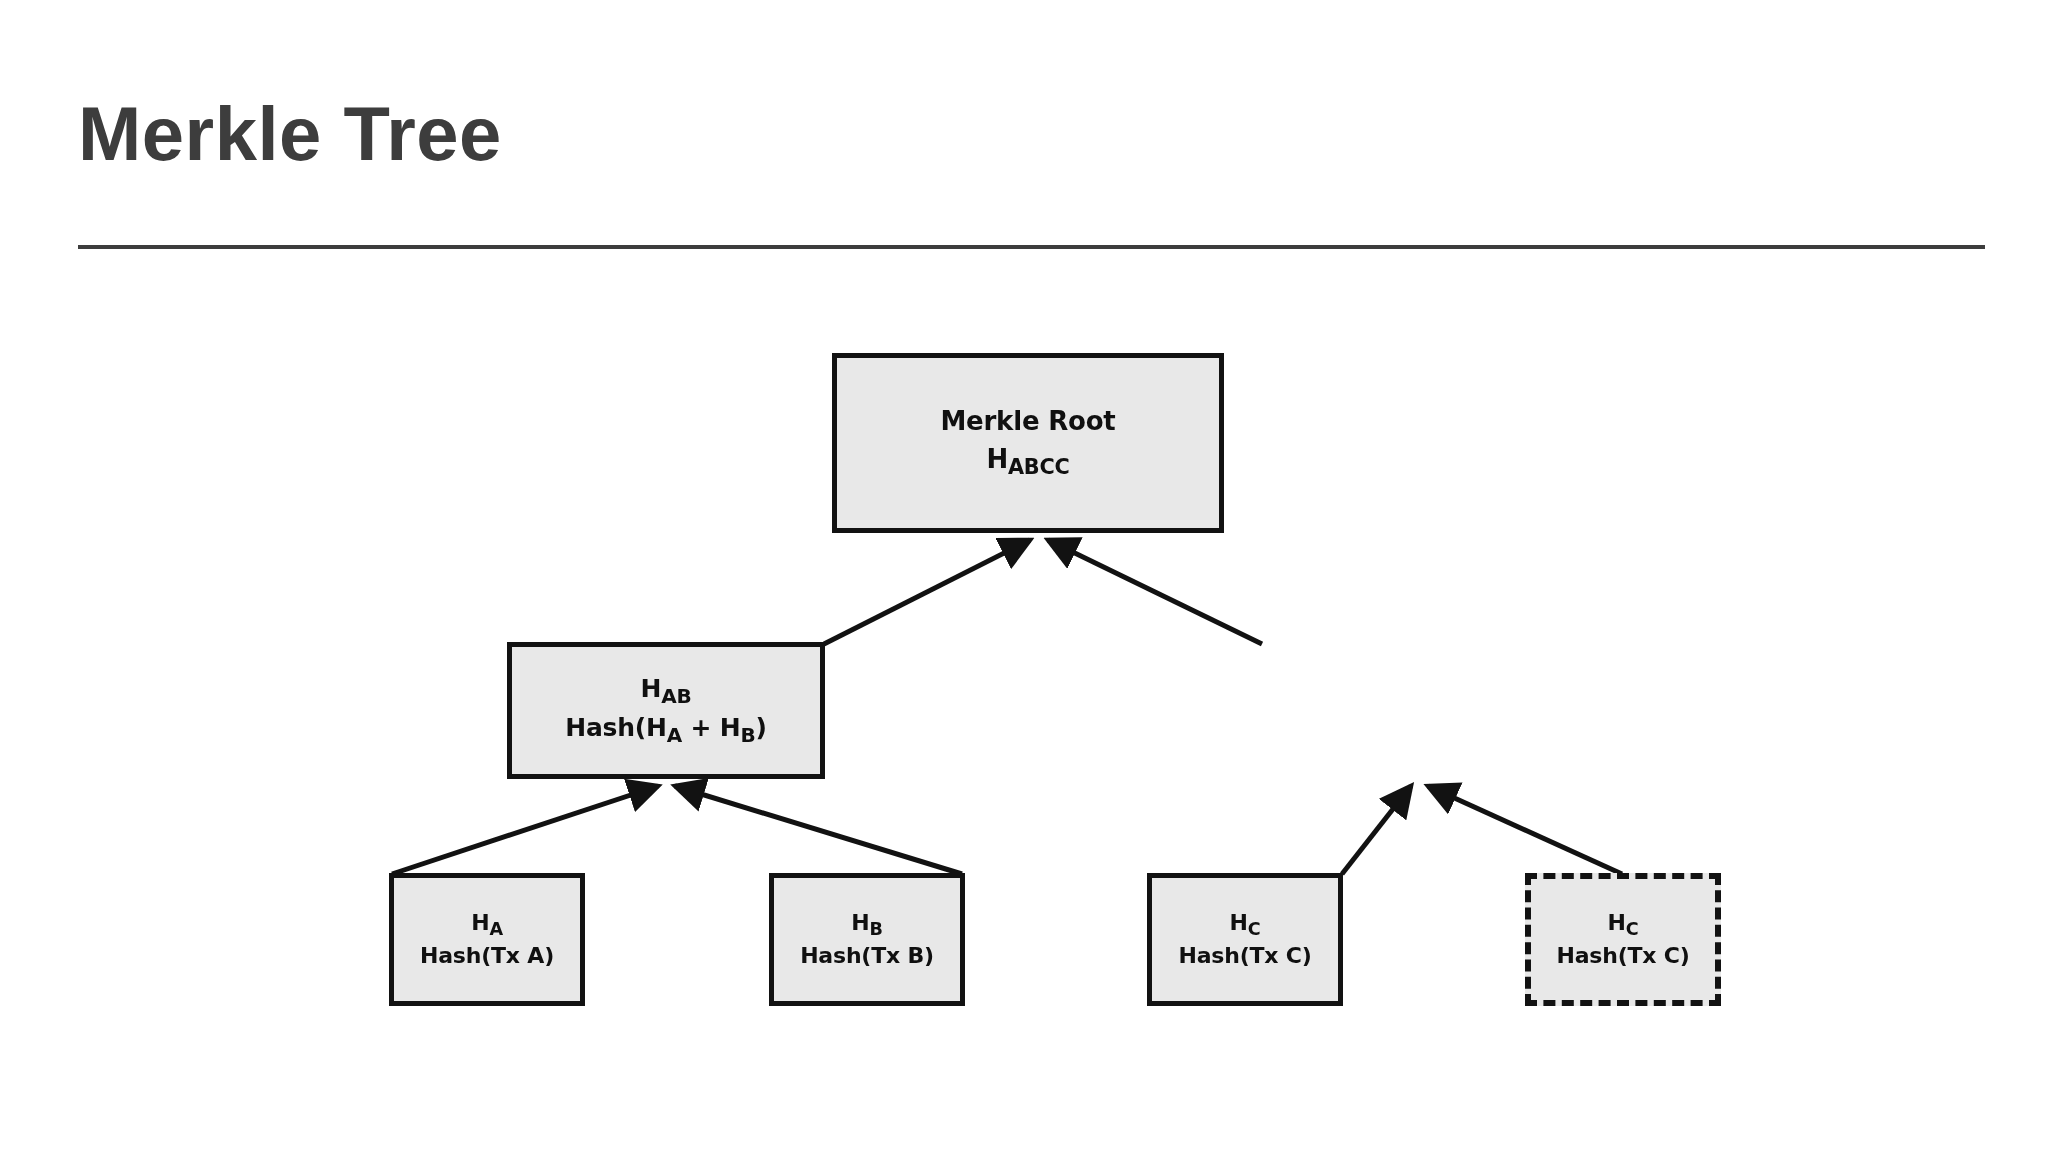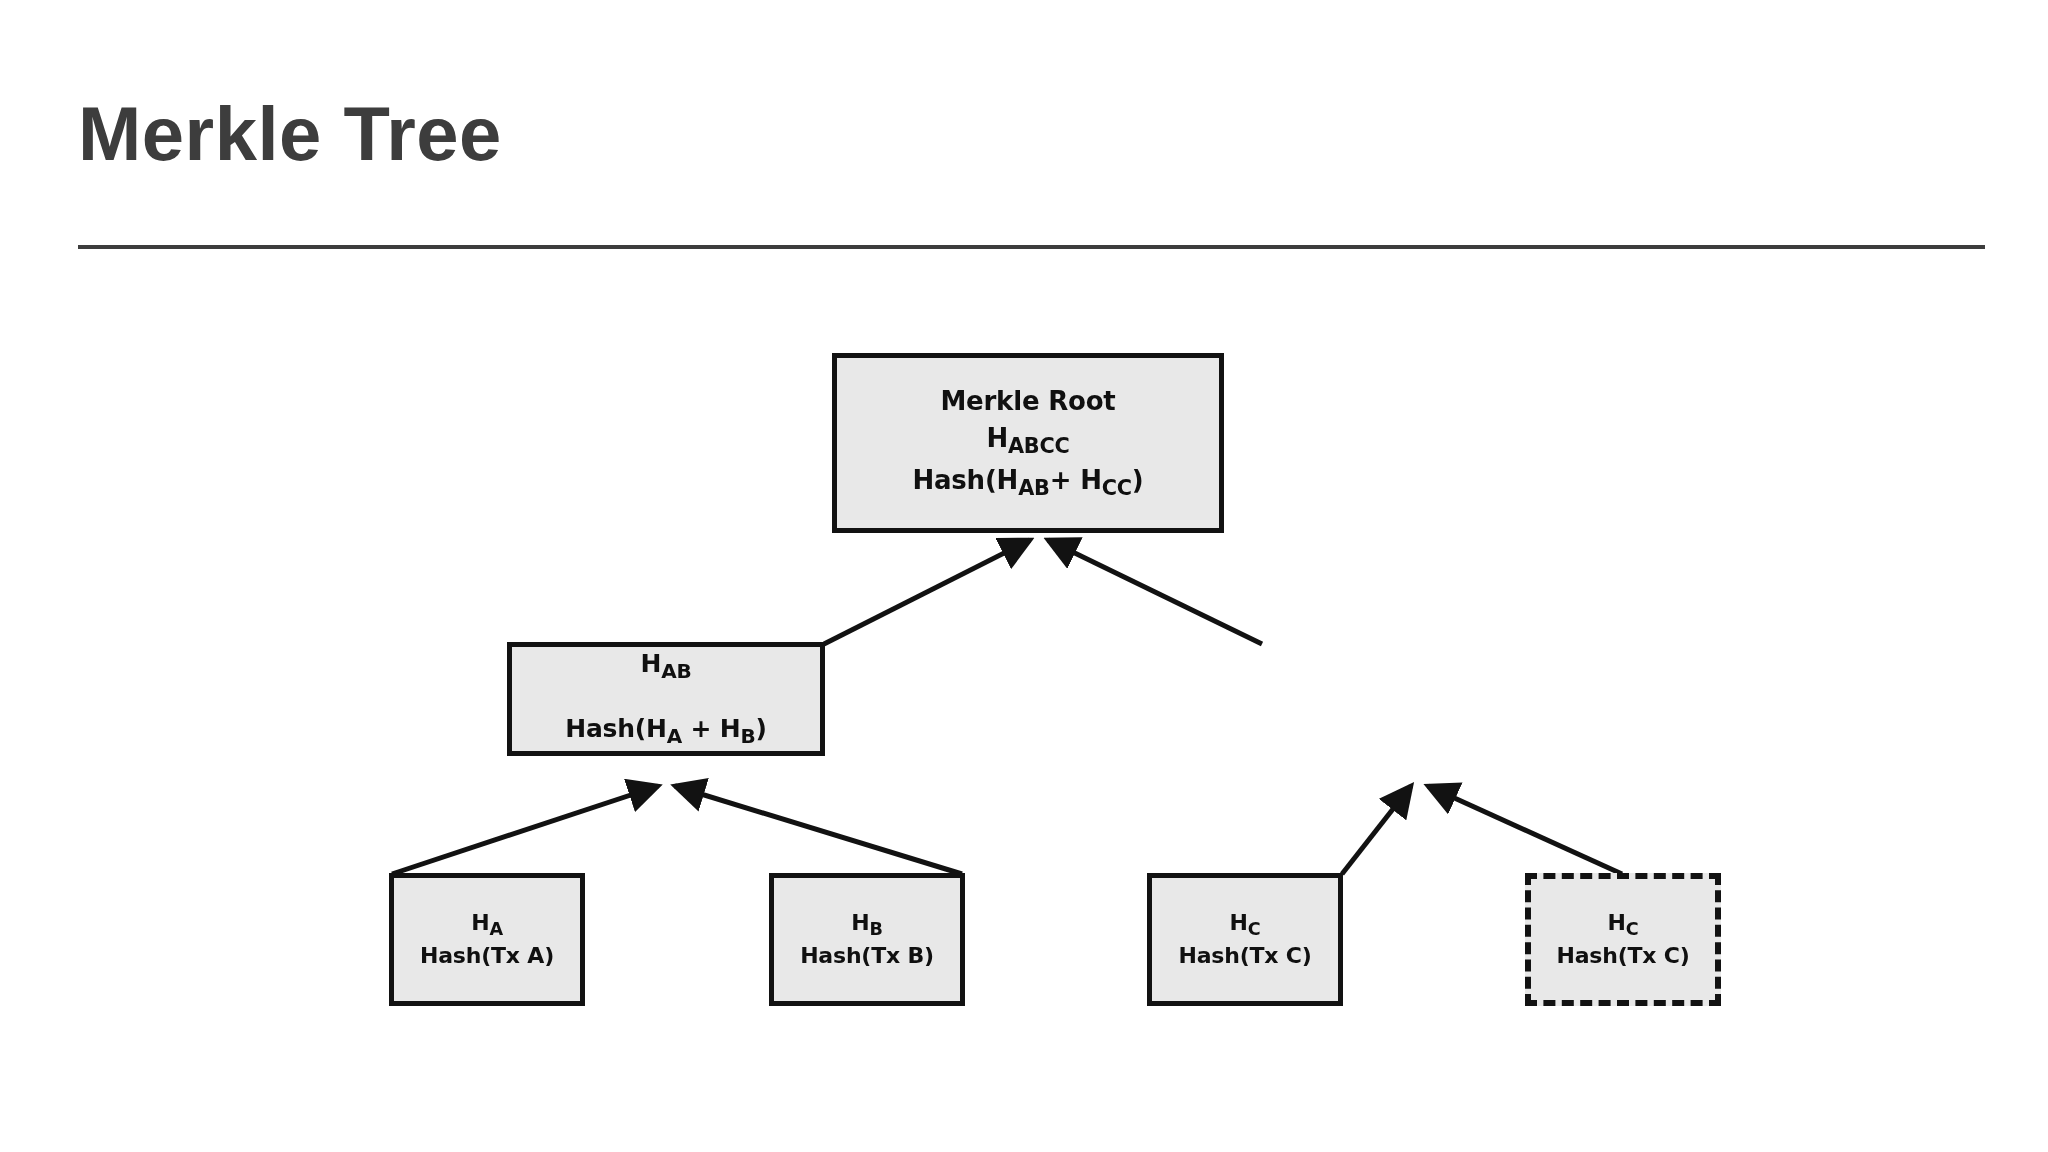--- a/index.html
+++ b/index.html
@@ -89,23 +89,22 @@
     width: 392px;
     height: 180px;
     font-size: 26px;
   }
   #node-root .line { padding: 2px 0; }
 
   
   .node-mid {
     top: 642px;
     width: 318px;
-    height: 114px;
+    height: 137px;
     font-size: 25px;
-    justify-content: space-between;
   }
   #node-hab { left: 495px; }
   #node-hcc { left: 1248px; }
   .node-mid .line { padding: 1px 0; }
 
   
   .node-leaf {
     top: 873px;
     width: 196px;
     height: 133px;
@@ -144,23 +143,20 @@
     <line x1="1330" y1="874" x2="1399" y2="786" stroke="#121212" stroke-width="5" marker-end="url(#arrowhead)"></line>
 
     <line x1="1610" y1="874" x2="1416" y2="786" stroke="#121212" stroke-width="5" marker-end="url(#arrowhead)"></line>
   </svg>
 
   <div class="node" id="node-root">
     <div class="line">Merkle Root</div>
     <div class="line">
       <span>H</span><sub>ABCC</sub>
     </div>
-    <div class="line">
-      <span>Hash(H</span><sub>AB</sub><span>+ H</span><sub>CC</sub><span>)</span>
-    </div>
   </div>
 
   <div class="node node-mid" id="node-hab">
     <div class="line">
       <span>H</span><sub>AB</sub>
     </div>
     <div class="line">
       <span>Hash(H</span><sub>A</sub><span> + H</span><sub>B</sub><span>)</span>
     </div>
   </div>

